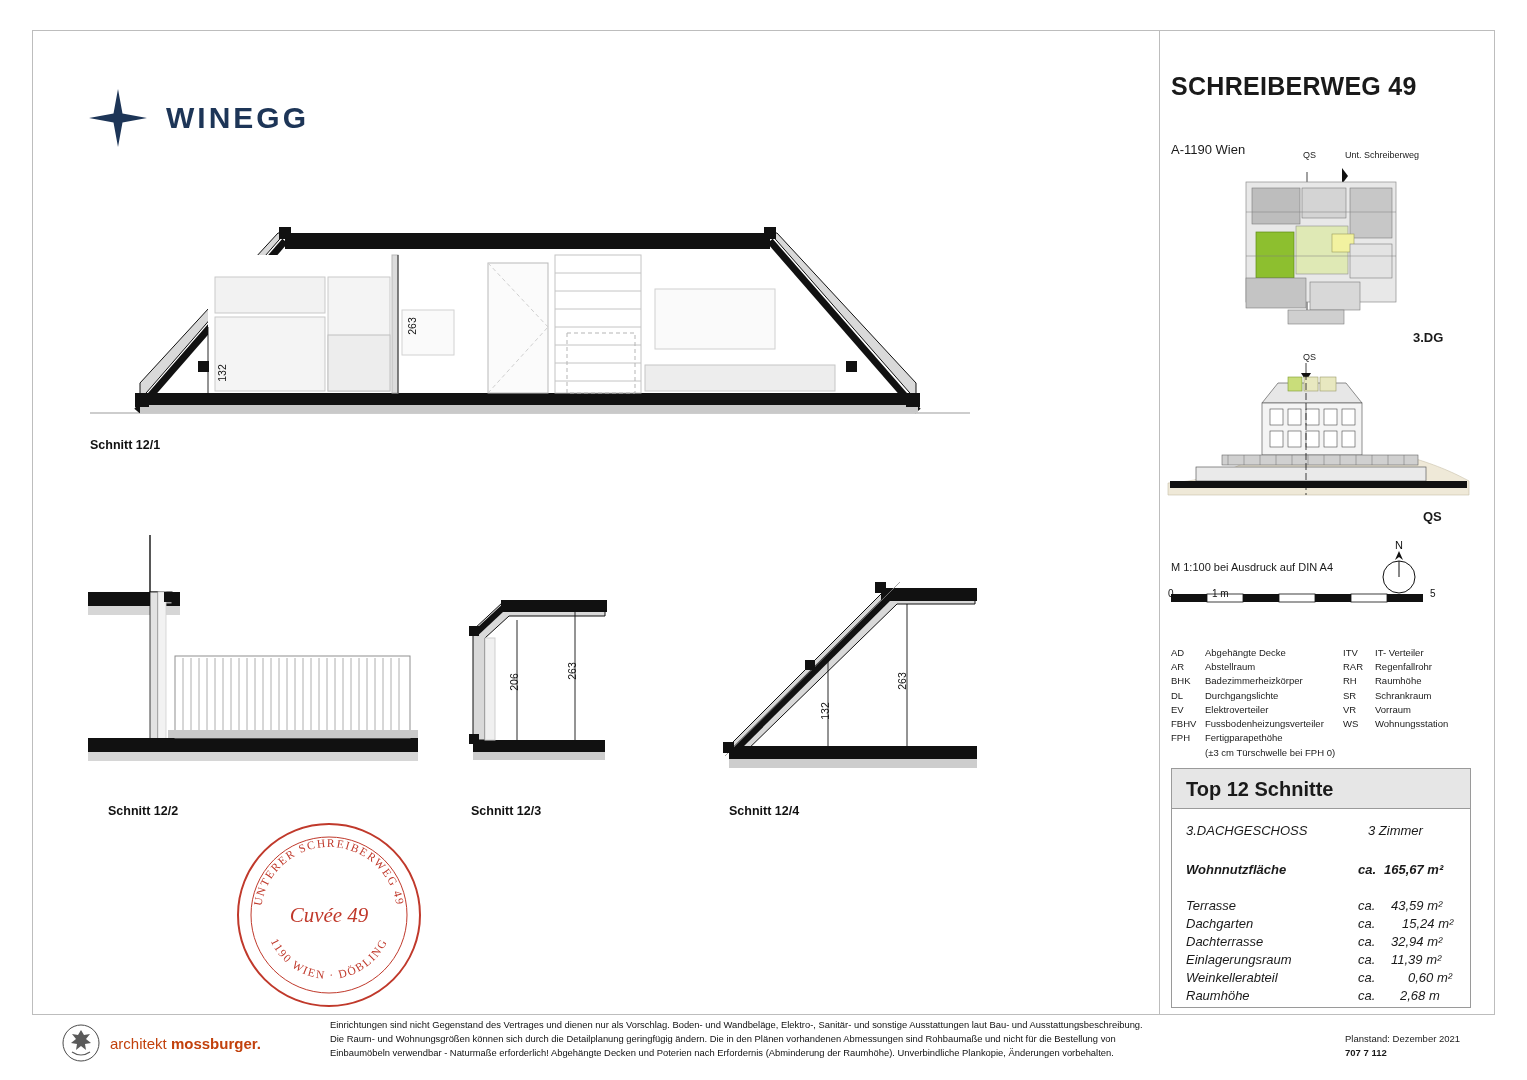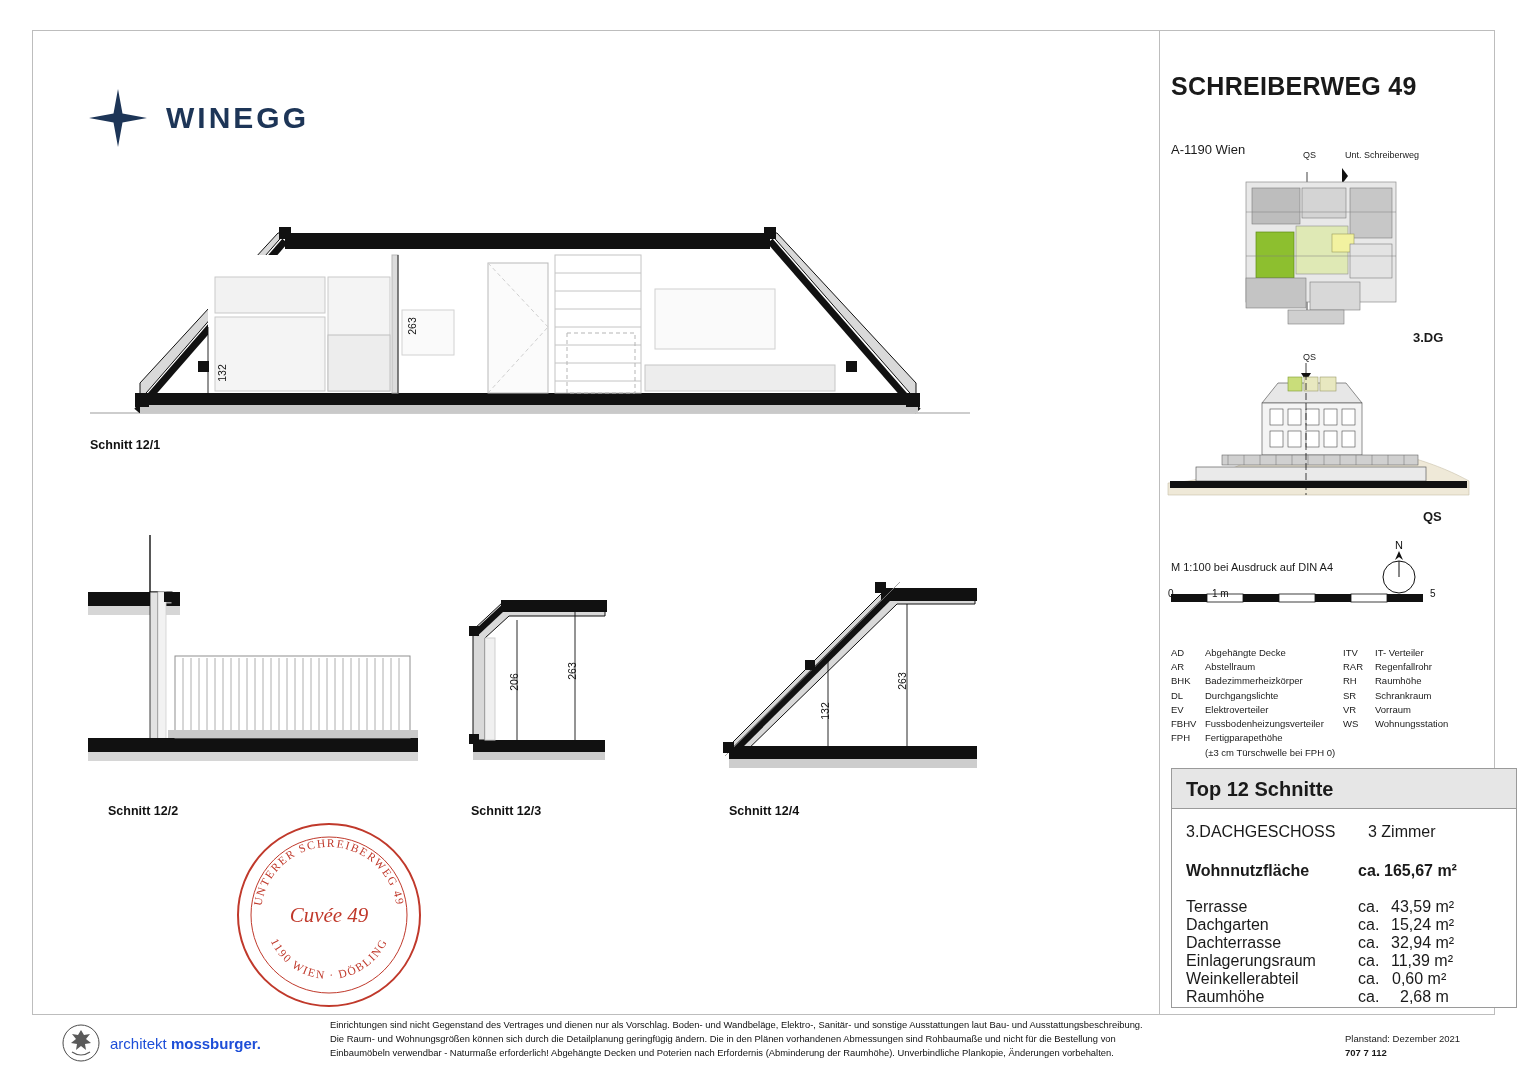--- a/index.html
+++ b/index.html
@@ -37,28 +37,28 @@
   
   .abbr{position:absolute;left:1171px;top:646px;width:300px;font-size:9.5px;line-height:14.2px;}
   .abbr .col{position:absolute;}
   .abbr .c1{left:0;width:32px;}
   .abbr .c2{left:34px;width:135px;}
   .abbr .c3{left:172px;width:30px;}
   .abbr .c4{left:204px;width:110px;}
   .abbr .note{position:absolute;left:34px;top:100px;white-space:nowrap;}
 
   
-  .infobox{position:absolute;left:1171px;top:768px;width:346px;height:240px;border:1px solid #9a9a9a;box-sizing:border-box;background:#fff;}
+  .infobox{position:absolute;left:1171px;top:768px;width:300px;height:240px;border:1px solid #9a9a9a;box-sizing:border-box;background:#fff;}
   .infobox .hd{position:absolute;left:0;top:0;width:100%;height:40px;background:#e6e6e6;border-bottom:1px solid #9a9a9a;box-sizing:border-box;}
   .infobox .hd span{position:absolute;left:14px;top:9px;font-size:20px;font-weight:bold;}
-  .ib-row{position:absolute;font-size:16px;}
+  .ib-row{position:absolute;font-size:13px;font-style:italic;}
   .ib-bold{font-weight:bold;}
   .f-logo{position:absolute;left:62px;top:1022px;display:flex;align-items:center;gap:10px;}
   .f-eagle{width:38px;height:42px;}
-  .f-arch{font-size:15px;color:#1d4ed8;}
+  .f-arch{font-size:15px;color:#c2410c;}
   .f-arch b{font-weight:bold;}
   .f-text{position:absolute;left:330px;top:1018px;width:920px;font-size:9.4px;line-height:14.2px;color:#111;}
   .f-right{position:absolute;left:1345px;top:1032px;font-size:9.5px;line-height:14px;text-align:left;}
   .f-right b{font-weight:bold;}
 </style>
 </head>
 <body>
 
 <div class="sheet">
 
@@ -386,33 +386,33 @@
     <div class="ib-row ib-bold" style="left:14px;top:93px;">Wohnnutzfläche</div>
     <div class="ib-row ib-bold" style="left:186px;top:93px;">ca.</div>
     <div class="ib-row ib-bold" style="left:212px;top:93px;">165,67 m²</div>
 
     <div class="ib-row" style="left:14px;top:129px;">Terrasse</div>
     <div class="ib-row" style="left:186px;top:129px;">ca.</div>
     <div class="ib-row" style="left:219px;top:129px;">43,59 m²</div>
 
     <div class="ib-row" style="left:14px;top:147px;">Dachgarten</div>
     <div class="ib-row" style="left:186px;top:147px;">ca.</div>
-    <div class="ib-row" style="left:219px;top:147px;">15,24 m²</div>
+    <div class="ib-row" style="left:230px;top:147px;">15,24 m²</div>
 
     <div class="ib-row" style="left:14px;top:165px;">Dachterrasse</div>
     <div class="ib-row" style="left:186px;top:165px;">ca.</div>
     <div class="ib-row" style="left:219px;top:165px;">32,94 m²</div>
 
     <div class="ib-row" style="left:14px;top:183px;">Einlagerungsraum</div>
     <div class="ib-row" style="left:186px;top:183px;">ca.</div>
     <div class="ib-row" style="left:219px;top:183px;">11,39 m²</div>
 
     <div class="ib-row" style="left:14px;top:201px;">Weinkellerabteil</div>
     <div class="ib-row" style="left:186px;top:201px;">ca.</div>
-    <div class="ib-row" style="left:220px;top:201px;">0,60 m²</div>
+    <div class="ib-row" style="left:236px;top:201px;">0,60 m²</div>
 
     <div class="ib-row" style="left:14px;top:219px;">Raumhöhe</div>
     <div class="ib-row" style="left:186px;top:219px;">ca.</div>
     <div class="ib-row" style="left:228px;top:219px;">2,68 m</div>
   </div>
 
   <div class="f-logo">
     <div class="f-eagle">
       <svg width="38" height="42" viewBox="0 0 38 42">
         <circle cx="19" cy="21" r="18" fill="none" stroke="#4a4a4a" stroke-width="1"></circle>

